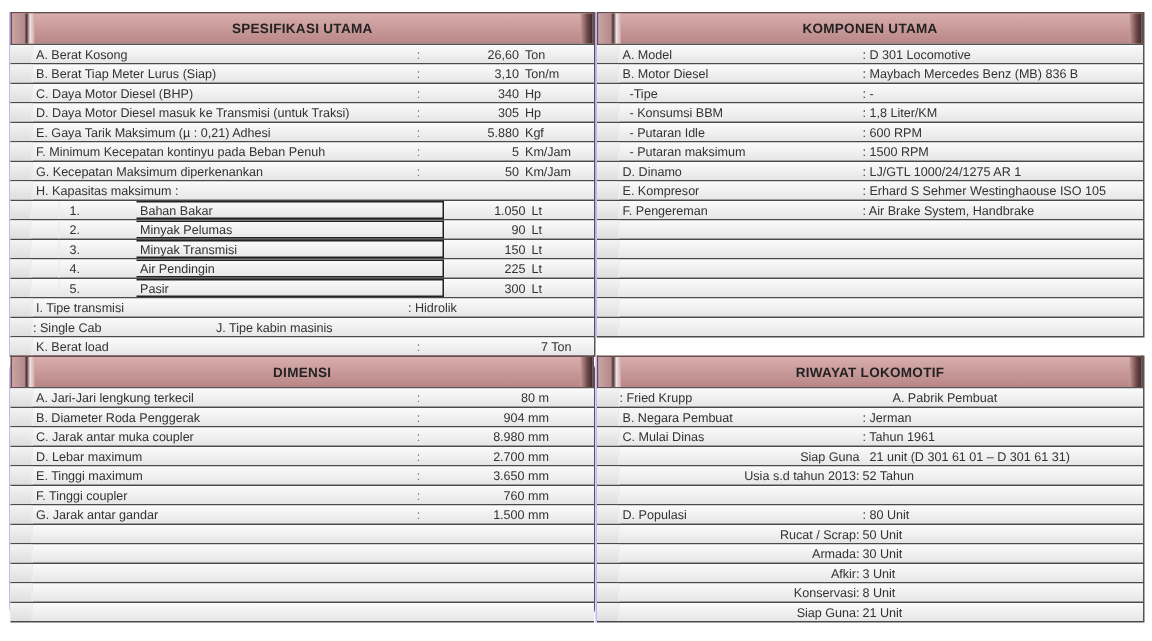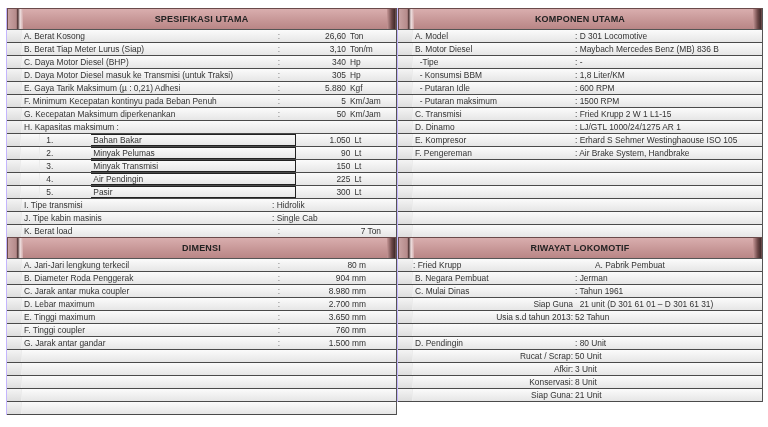--- a/index.html
+++ b/index.html
@@ -133,22 +133,22 @@
         <div class="cell val-r" style="width:60px">300</div>
         <div class="cell unit" style="width:50px">Lt</div>
       </div>
       <div class="row">
         <div class="stub"></div>
         <div class="cell lbl" style="width:250px">I.  Tipe transmisi</div>
         <div class="cell " style="width:120px">: Hidrolik</div>
       </div>
       <div class="row">
         <div class="stub"></div>
+        <div class="cell " style="width:120px">: Single Cab</div>
         <div class="cell lbl" style="width:250px">J.  Tipe kabin masinis</div>
-        <div class="cell " style="width:120px">: Single Cab</div>
       </div>
       <div class="row">
         <div class="stub"></div>
         <div class="cell lbl" style="width:250px">K.  Berat load</div>
         <div class="cell colon" style="width:14px">:</div>
         <div class="cell val-r" style="width:95px">7 Ton</div>
       </div>
     </div>
 </div>
 
@@ -184,25 +184,20 @@
         <div class="cell lbl" style="width:162px;white-space:pre">  - Putaran Idle</div>
         <div class="cell " style="width:180px;white-space:pre">: 600 RPM</div>
       </div>
       <div class="row">
         <div class="stub"></div>
         <div class="cell lbl" style="width:162px;white-space:pre">  - Putaran maksimum</div>
         <div class="cell " style="width:180px;white-space:pre">: 1500 RPM</div>
       </div>
       <div class="row">
         <div class="stub"></div>
-        <div class="cell lbl" style="width:162px;white-space:pre">C. Transmisi</div>
-        <div class="cell " style="width:180px;white-space:pre">: Fried Krupp 2 W 1 L1-15</div>
-      </div>
-      <div class="row">
-        <div class="stub"></div>
         <div class="cell lbl" style="width:162px;white-space:pre">D. Dinamo</div>
         <div class="cell " style="width:180px;white-space:pre">: LJ/GTL 1000/24/1275 AR 1</div>
       </div>
       <div class="row">
         <div class="stub"></div>
         <div class="cell lbl" style="width:162px;white-space:pre">E. Kompresor</div>
         <div class="cell " style="width:180px;white-space:pre">: Erhard S Sehmer Westinghaouse ISO 105</div>
       </div>
       <div class="row">
         <div class="stub"></div>
@@ -235,21 +230,21 @@
         <div class="cell " style="width:180px;white-space:pre"></div>
       </div>
       <div class="row">
         <div class="stub"></div>
         <div class="cell lbl" style="width:162px;white-space:pre"></div>
         <div class="cell " style="width:180px;white-space:pre"></div>
       </div>
     </div>
 </div>
 
-<div class="panel" style="left:6px; top:237px; width:389px;">
+<div class="panel" style="left:6px; top:237px; width:389px;border-radius:11px;">
   <div class="hdr">
     <div class="capl"></div>
     <div class="title">DIMENSI</div>
     <div class="capr"></div>
   </div>
   <div id="dim-rows">
       <div class="row">
         <div class="stub"></div>
         <div class="cell lbl" style="width:250px">A. Jari-Jari lengkung terkecil</div>
         <div class="cell colon" style="width:14px">:</div>
@@ -356,30 +351,35 @@
         <div class="cell lbl-r" style="width:162px">Usia s.d tahun 2013:</div>
         <div class="cell " style="width:180px;white-space:pre">52 Tahun</div>
       </div>
       <div class="row">
         <div class="stub"></div>
         <div class="cell lbl" style="width:162px"></div>
         <div class="cell " style="width:180px;white-space:pre"></div>
       </div>
       <div class="row">
         <div class="stub"></div>
-        <div class="cell lbl" style="width:162px">D.  Pendingin</div>
+        <div class="cell lbl" style="width:162px">D.  Populasi</div>
         <div class="cell " style="width:180px;white-space:pre">: 80 Unit</div>
       </div>
       <div class="row">
         <div class="stub"></div>
         <div class="cell lbl-r" style="width:162px">Rucat / Scrap:</div>
         <div class="cell " style="width:180px;white-space:pre">50 Unit</div>
       </div>
       <div class="row">
         <div class="stub"></div>
+        <div class="cell lbl-r" style="width:162px">Armada:</div>
+        <div class="cell " style="width:180px;white-space:pre">30 Unit</div>
+      </div>
+      <div class="row">
+        <div class="stub"></div>
         <div class="cell lbl-r" style="width:162px">Afkir:</div>
         <div class="cell " style="width:180px;white-space:pre">3 Unit</div>
       </div>
       <div class="row">
         <div class="stub"></div>
         <div class="cell lbl-r" style="width:162px">Konservasi:</div>
         <div class="cell " style="width:180px;white-space:pre">8 Unit</div>
       </div>
       <div class="row">
         <div class="stub"></div>

